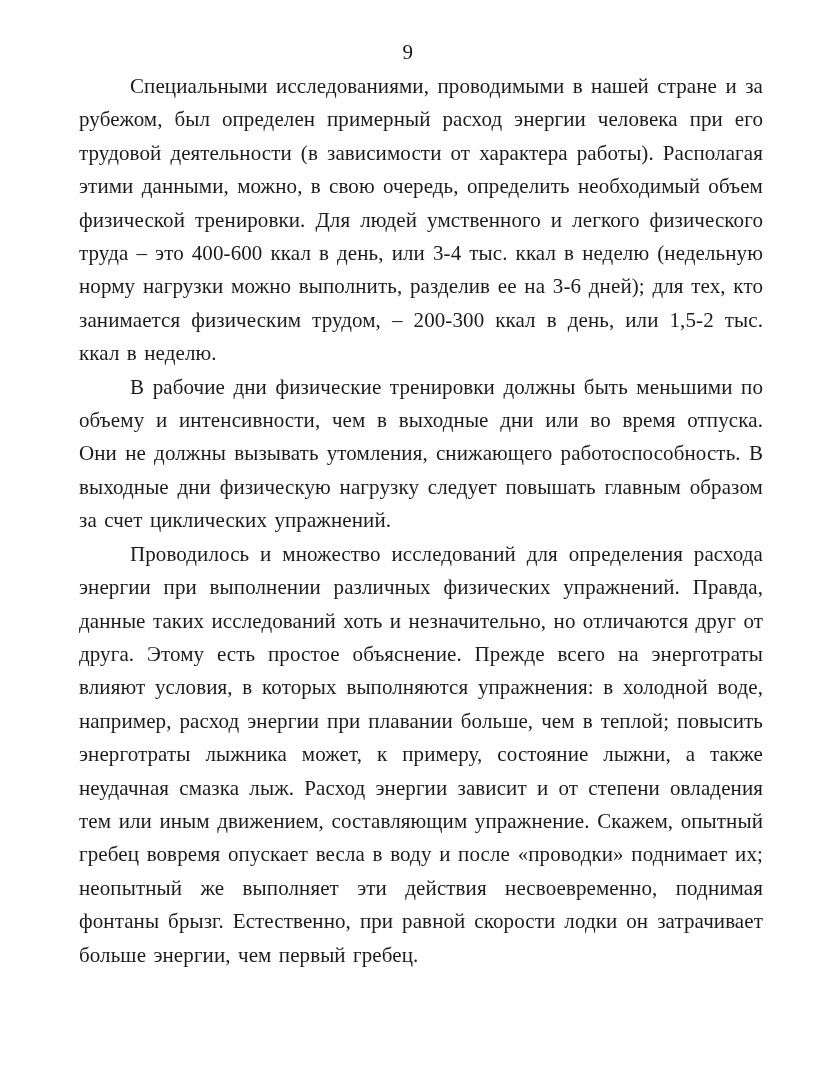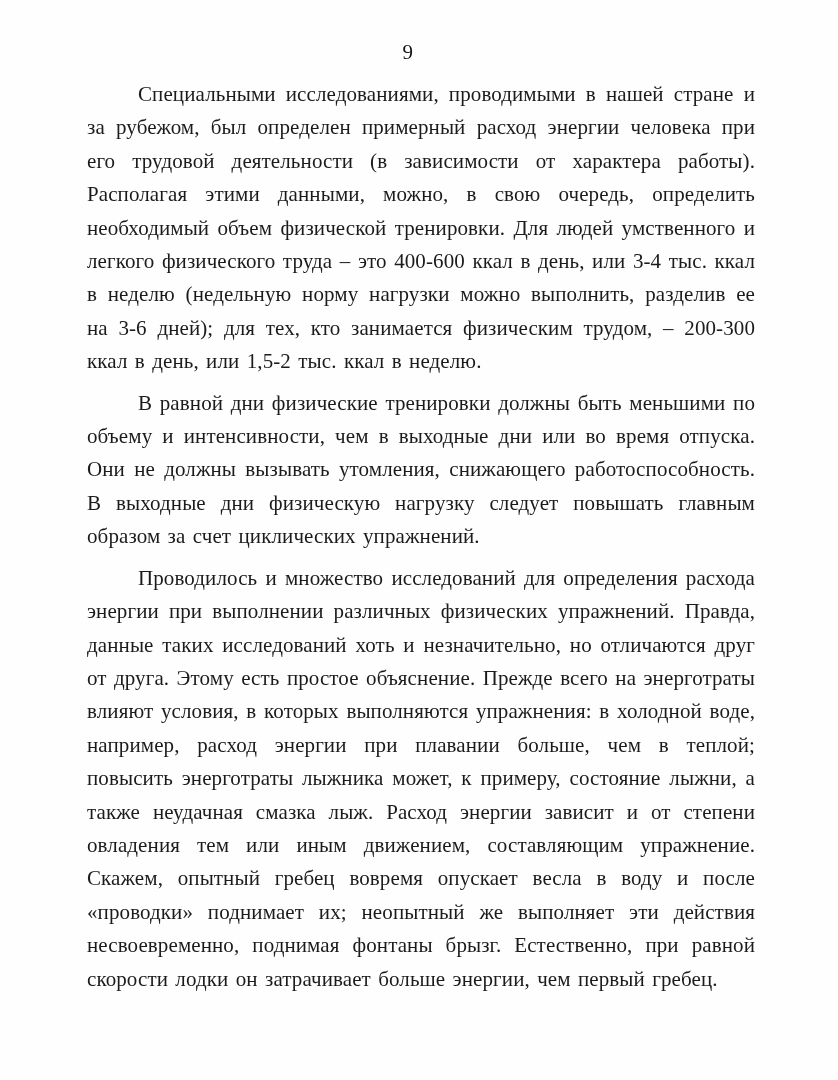--- a/index.html
+++ b/index.html
@@ -31,28 +31,28 @@
     top: 70px;
     left: 79px;
     width: 684px;
     text-align: justify;
     font-size: 21px;
     line-height: 33.4px;
     word-spacing: 2px;
     letter-spacing: 0.1px;
   }
   .text-block p {
-    margin: 8px;
+    margin: 0;
     padding: 0;
     text-indent: 51px;
   }
 </style>
 </head>
 <body>
 
 <div class="page">
   <div class="page-number">9</div>
   <div class="text-block">
     <p>Специальными исследованиями, проводимыми в нашей стране и за рубежом, был определен примерный расход энергии человека при его трудовой деятельности (в зависимости от характера работы). Располагая этими данными, можно, в свою очередь, определить необходимый объем физической тренировки. Для людей умственного и легкого физического труда – это 400-600 ккал в день, или 3-4 тыс. ккал в неделю (недельную норму нагрузки можно выполнить, разделив ее на 3-6 дней); для тех, кто занимается физическим трудом, – 200-300 ккал в день, или 1,5-2 тыс. ккал в неделю.</p>
-    <p>В равной дни физические тренировки должны быть меньшими по объему и интенсивности, чем в выходные дни или во время отпуска. Они не должны вызывать утомления, снижающего работоспособность. В выходные дни физическую нагрузку следует повышать главным образом за счет циклических упражнений.</p>
+    <p>В рабочие дни физические тренировки должны быть меньшими по объему и интенсивности, чем в выходные дни или во время отпуска. Они не должны вызывать утомления, снижающего работоспособность. В выходные дни физическую нагрузку следует повышать главным образом за счет циклических упражнений.</p>
     <p>Проводилось и множество исследований для определения расхода энергии при выполнении различных физических упражнений. Правда, данные таких исследований хоть и незначительно, но отличаются друг от друга. Этому есть простое объяснение. Прежде всего на энерготраты влияют условия, в которых выполняются упражнения: в холодной воде, например, расход энергии при плавании больше, чем в теплой; повысить энерготраты лыжника может, к примеру, состояние лыжни, а также неудачная смазка лыж. Расход энергии зависит и от степени овладения тем или иным движением, составляющим упражнение. Скажем, опытный гребец вовремя опускает весла в воду и после «проводки» поднимает их; неопытный же выполняет эти действия несвоевременно, поднимая фонтаны брызг. Естественно, при равной скорости лодки он затрачивает больше энергии, чем первый гребец.</p>
   </div>
 </div>
 
 </body></html>

